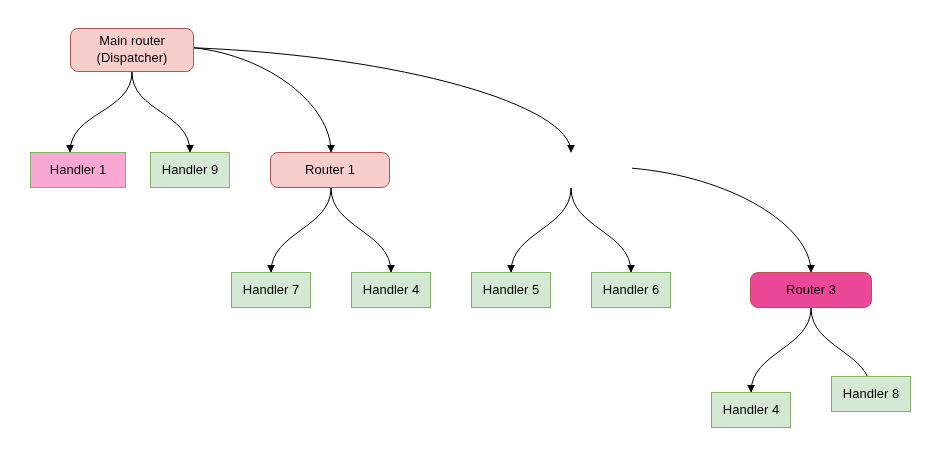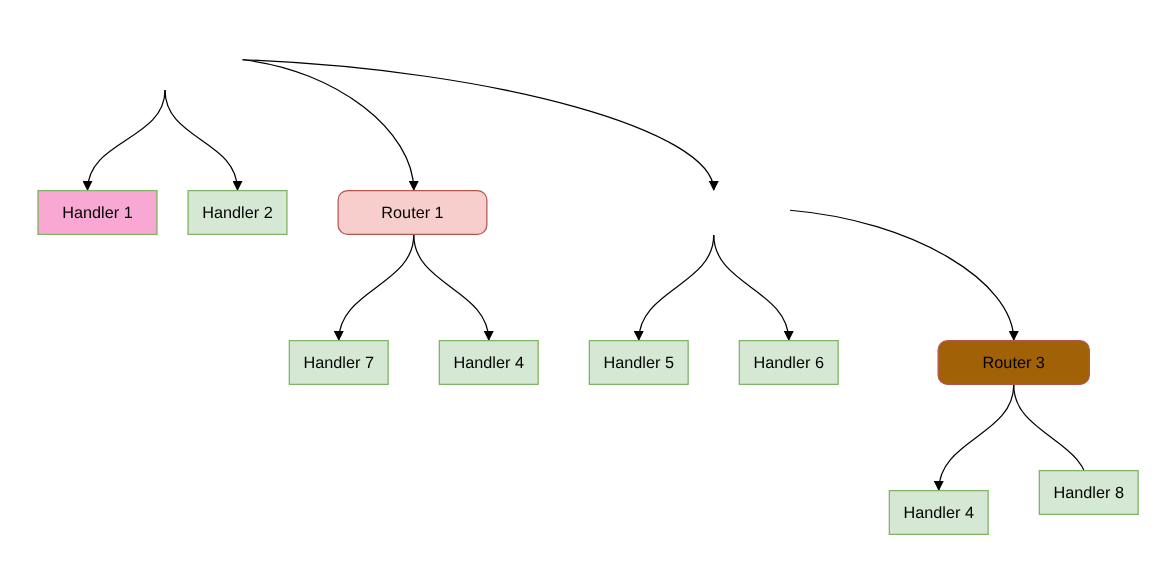--- a/index.html
+++ b/index.html
@@ -63,42 +63,46 @@
       <path d="M 194 47.8 C 401.35 56.135999999999996, 571 105.11, 571 152" fill="none" stroke="#000000" stroke-width="1" marker-end="url(#arrowhead)"></path>
       <path d="M 331 188 C 331 228, 271 232, 271 272" fill="none" stroke="#000000" stroke-width="1" marker-end="url(#arrowhead)"></path>
       <path d="M 331 188 C 331 228, 391 232, 391 272" fill="none" stroke="#000000" stroke-width="1" marker-end="url(#arrowhead)"></path>
       <path d="M 571 188 C 571 228, 511 232, 511 272" fill="none" stroke="#000000" stroke-width="1" marker-end="url(#arrowhead)"></path>
       <path d="M 571 188 C 571 228, 631 232, 631 272" fill="none" stroke="#000000" stroke-width="1" marker-end="url(#arrowhead)"></path>
       <path d="M 632 168.2 C 730.45 176.504, 811 225.29, 811 272" fill="none" stroke="#000000" stroke-width="1" marker-end="url(#arrowhead)"></path>
       <path d="M 811 308 C 811 348, 751 352, 751 392" fill="none" stroke="#000000" stroke-width="1" marker-end="url(#arrowhead)"></path>
       <path d="M 811 308 C 811 348, 871 352, 871 392" fill="none" stroke="#000000" stroke-width="1" marker-end="url(#arrowhead)"></path>
     </svg>
   <div class="node-layer">
+      <div class="node router" style="left: 70px; top: 28px; width: 124px; height: 44px; background: rgb(248, 206, 204); border-color: rgb(184, 84, 80); border-radius: 8px;">
+        <span>Main router
+(Dispatcher)</span>
+      </div>
       <div class="node handler" style="left: 30px; top: 152px; width: 96px; height: 36px; background: #f9a8d4; border-color: rgb(130, 179, 102); border-radius: 0px;">
         <span>Handler 1</span>
       </div>
       <div class="node handler" style="left: 150px; top: 152px; width: 80px; height: 36px; background: rgb(213, 232, 212); border-color: rgb(130, 179, 102); border-radius: 0px;">
-        <span>Handler 2</span>
+        <span>Handler 9</span>
       </div>
       <div class="node router" style="left: 270px; top: 152px; width: 120px; height: 36px; background: rgb(248, 206, 204); border-color: rgb(184, 84, 80); border-radius: 8px;">
         <span>Router 1</span>
       </div>
       <div class="node handler" style="left: 231px; top: 272px; width: 80px; height: 36px; background: rgb(213, 232, 212); border-color: rgb(130, 179, 102); border-radius: 0px;">
         <span>Handler 7</span>
       </div>
       <div class="node handler" style="left: 351px; top: 272px; width: 80px; height: 36px; background: rgb(213, 232, 212); border-color: rgb(130, 179, 102); border-radius: 0px;">
         <span>Handler 4</span>
       </div>
       <div class="node handler" style="left: 471px; top: 272px; width: 80px; height: 36px; background: rgb(213, 232, 212); border-color: rgb(130, 179, 102); border-radius: 0px;">
         <span>Handler 5</span>
       </div>
       <div class="node handler" style="left: 591px; top: 272px; width: 80px; height: 36px; background: rgb(213, 232, 212); border-color: rgb(130, 179, 102); border-radius: 0px;">
         <span>Handler 6</span>
       </div>
-      <div class="node router" style="left: 750px; top: 272px; width: 122px; height: 36px; background: #a16207; border-color: rgb(184, 84, 80); border-radius: 8px;">
+      <div class="node router" style="left: 750px; top: 272px; width: 122px; height: 36px; background: #ec4899; border-color: rgb(184, 84, 80); border-radius: 8px;">
         <span>Router 3</span>
       </div>
       <div class="node handler" style="left: 711px; top: 392px; width: 80px; height: 36px; background: rgb(213, 232, 212); border-color: rgb(130, 179, 102); border-radius: 0px;">
         <span>Handler 4</span>
       </div>
       <div class="node handler" style="left: 831px; top: 376px; width: 80px; height: 36px; background: rgb(213, 232, 212); border-color: rgb(130, 179, 102); border-radius: 0px;">
         <span>Handler 8</span>
       </div>
     </div>
 </div>

